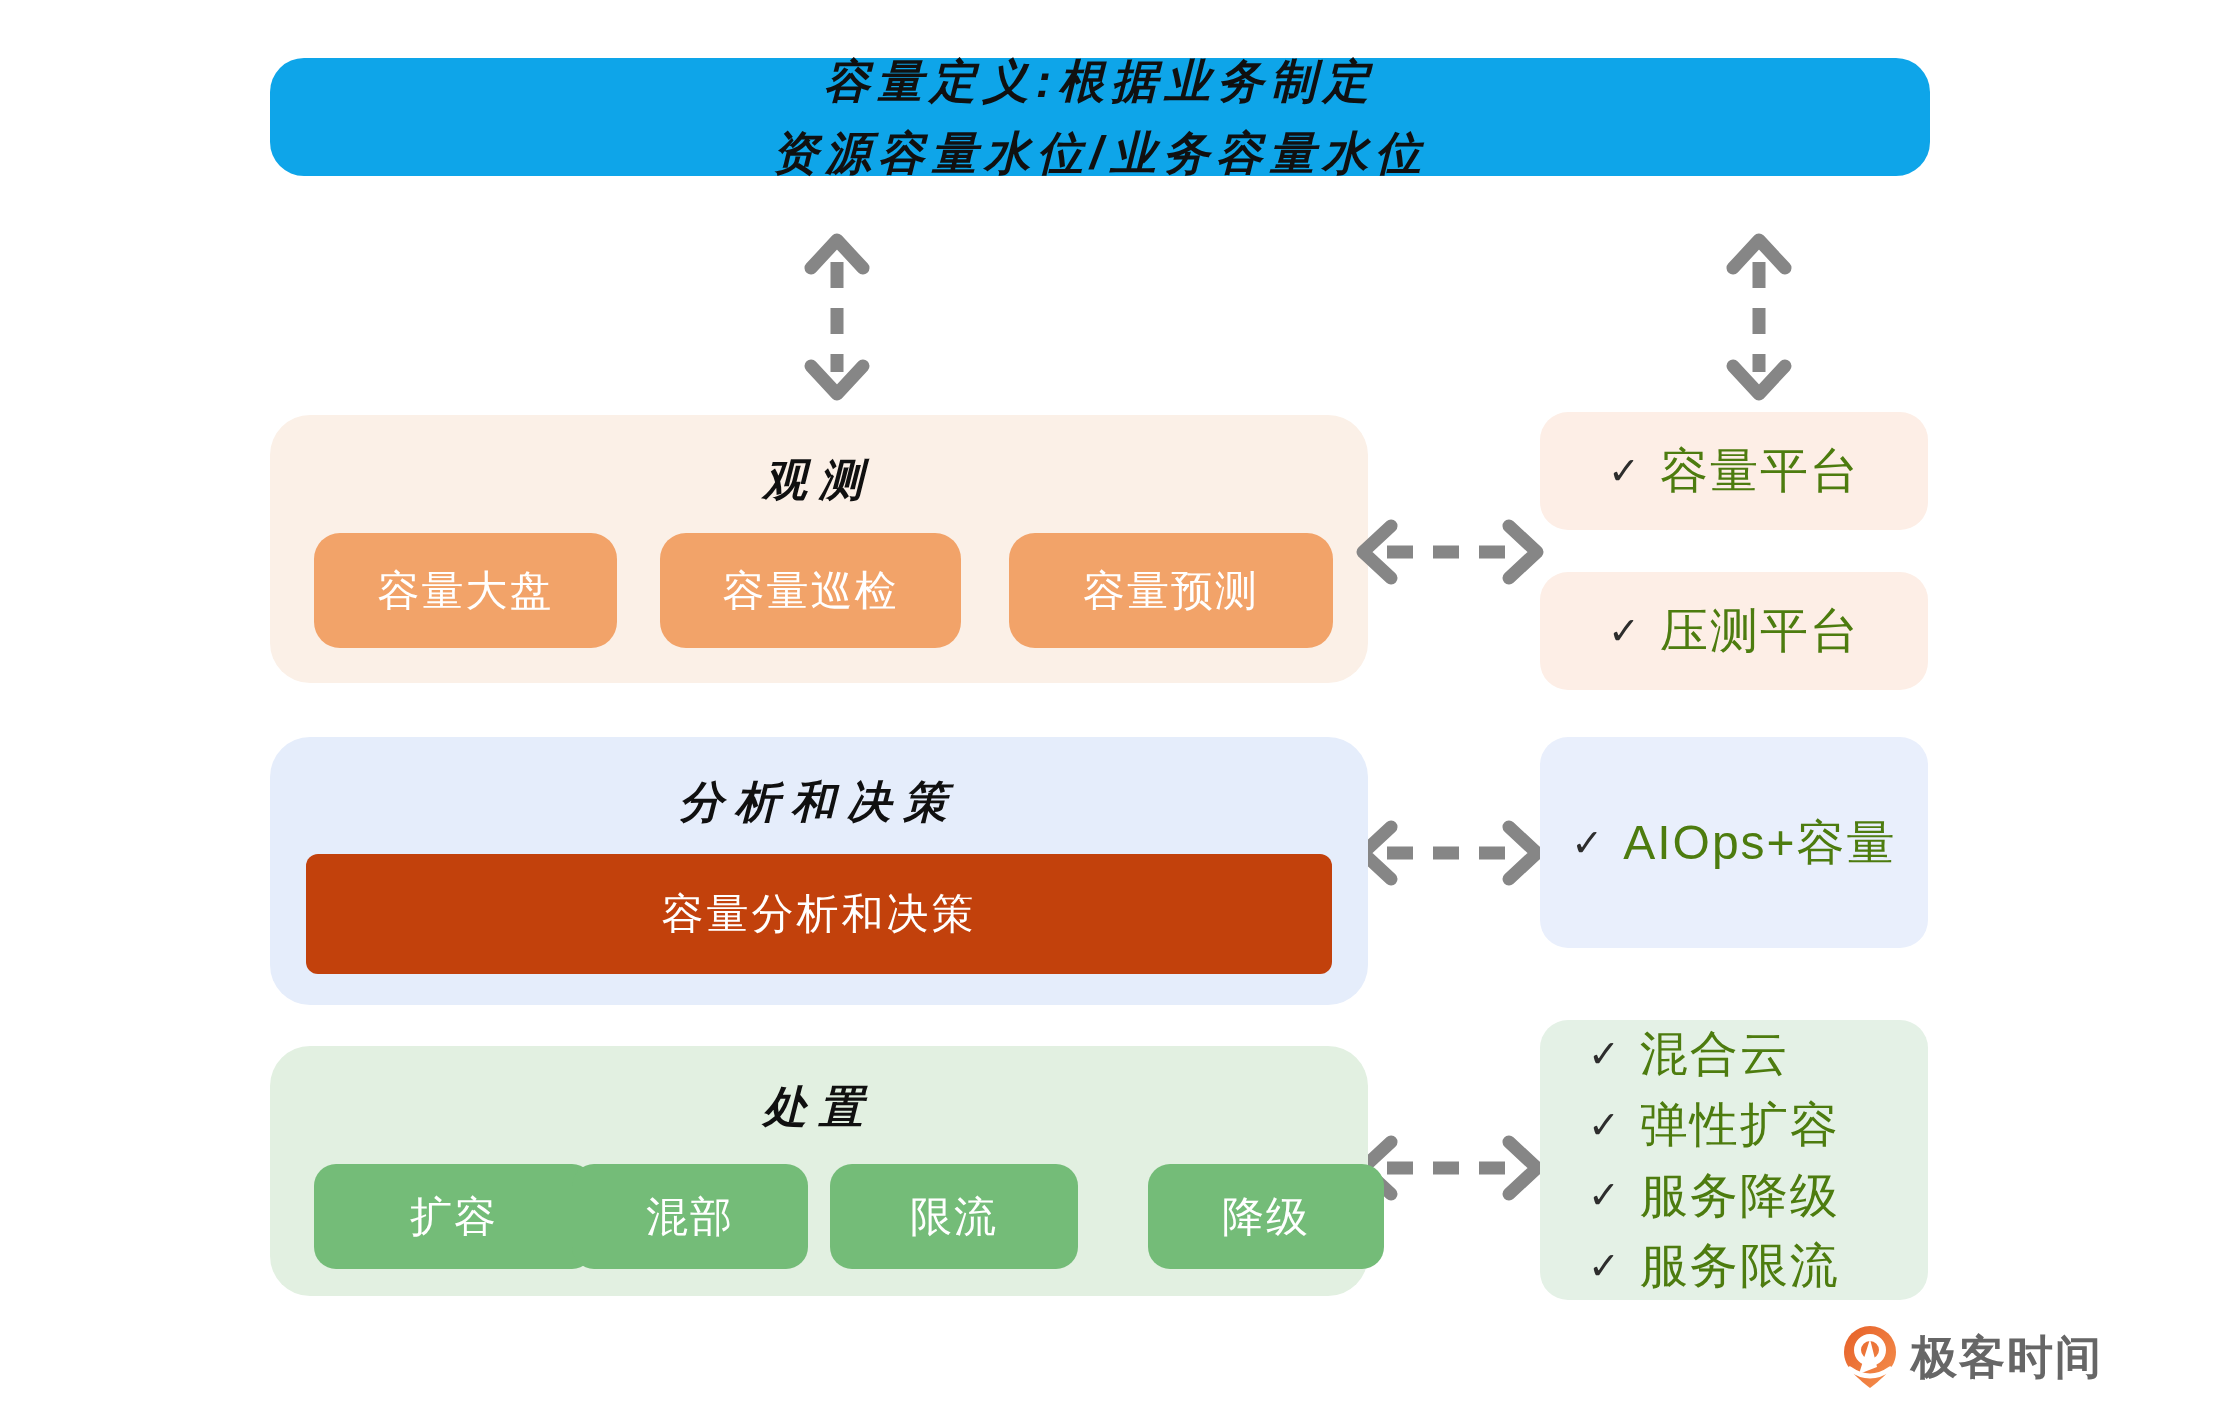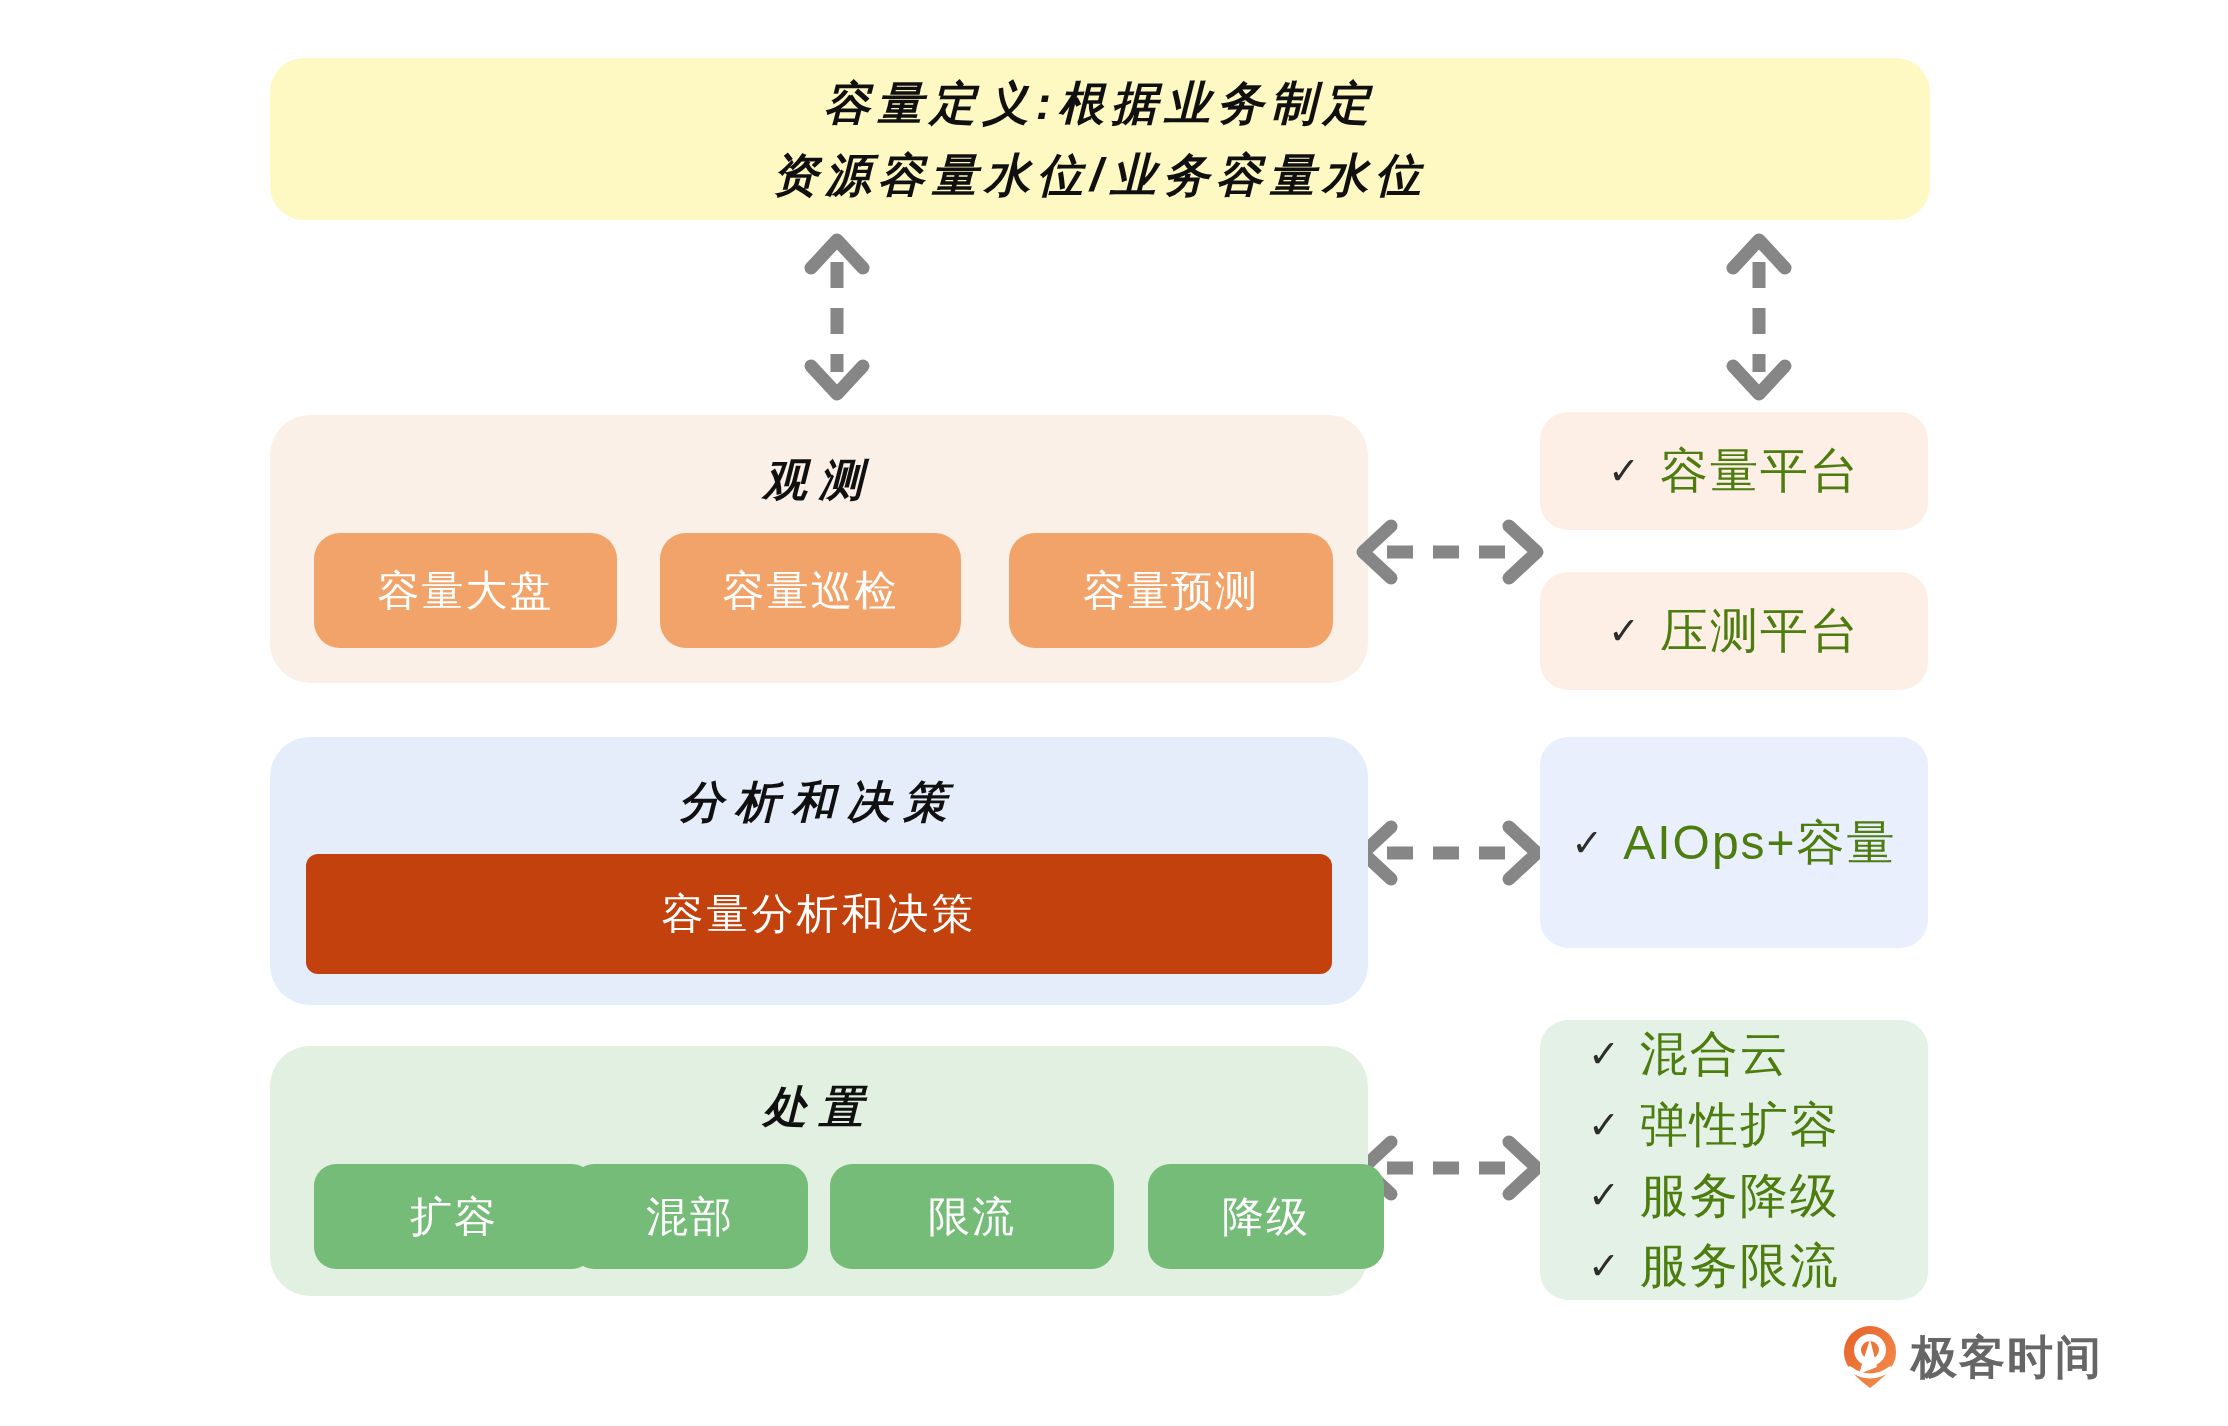--- a/index.html
+++ b/index.html
@@ -3,21 +3,21 @@
 <meta charset="utf-8">
 <style>
   html,body{margin:0;padding:0;background:#fff;}
   .canvas{
     position:relative;width:2228px;height:1426px;background:#ffffff;overflow:hidden;
     font-family:"Liberation Sans",sans-serif;color:#111;
   }
   .box{position:absolute;box-sizing:border-box;}
   
   .title-box{
-    left:270px;top:58px;width:1660px;height:162px;border-radius:34px;background:#fef9c3;
+    left:270px;top:58px;width:1660px;height:118px;border-radius:34px;background:#0ea5e9;
     display:flex;flex-direction:column;align-items:center;justify-content:center;
   }
   .title-line{
     font-size:46px;font-weight:700;font-style:italic;letter-spacing:7px;
     line-height:72px;color:#101010;white-space:nowrap;
   }
   
   .section{border-radius:40px;}
   .observe{left:270px;top:415px;width:1098px;height:268px;background:#fbf0e7;}
   .analysis{left:270px;top:737px;width:1098px;height:268px;background:#e5edfb;}
@@ -34,21 +34,21 @@
     position:absolute;display:flex;align-items:center;justify-content:center;
     color:#ffffff;font-size:42px;font-weight:500;letter-spacing:2px;white-space:nowrap;
   }
   .chip.orange{background:#f2a369;border-radius:26px;top:118px;height:115px;text-align:center;}
   .chip.green{background:#74bc78;border-radius:22px;top:118px;height:105px;}
   .ob1{left:44px;width:303px;}
   .ob2{left:390px;width:301px;}
   .ob3{left:739px;width:324px;}
   .gb1{left:44px;width:280px;}
   .gb2{left:302px;width:236px;}
-  .gb3{left:560px;width:284px;}
+  .gb3{left:560px;width:248px;}
   .gb4{left:831px;width:236px;margin-left:47px;}
   .blue-bar{
     position:absolute;left:36px;top:117px;width:1026px;height:120px;border-radius:12px;
     background:#c2410c;display:flex;align-items:center;justify-content:center;
     color:#fff;font-size:42px;font-weight:500;letter-spacing:3px;
   }
   
   .panel{border-radius:28px;display:flex;align-items:center;justify-content:center;}
   .pink1{left:1540px;top:412px;width:388px;height:118px;background:#fdeee6;}
   .pink2{left:1540px;top:572px;width:388px;height:118px;background:#fdeee6;}

